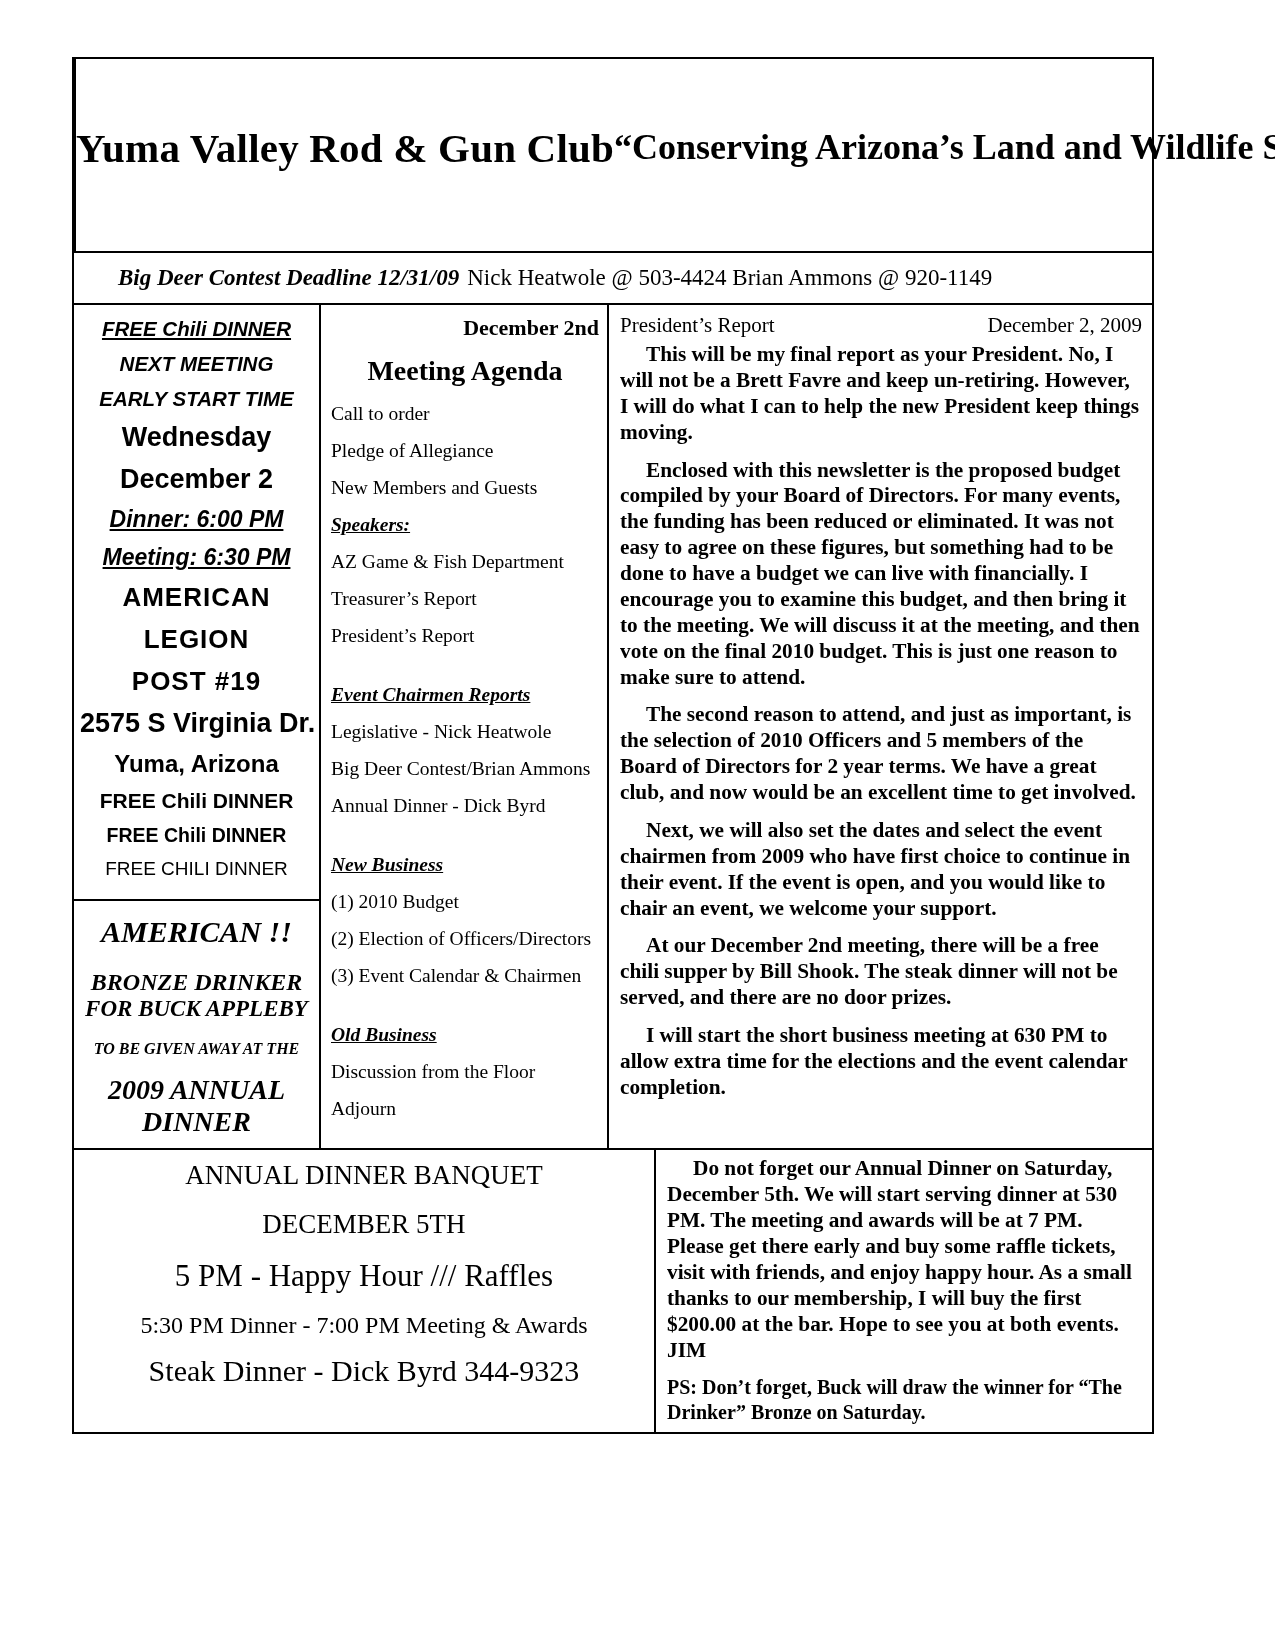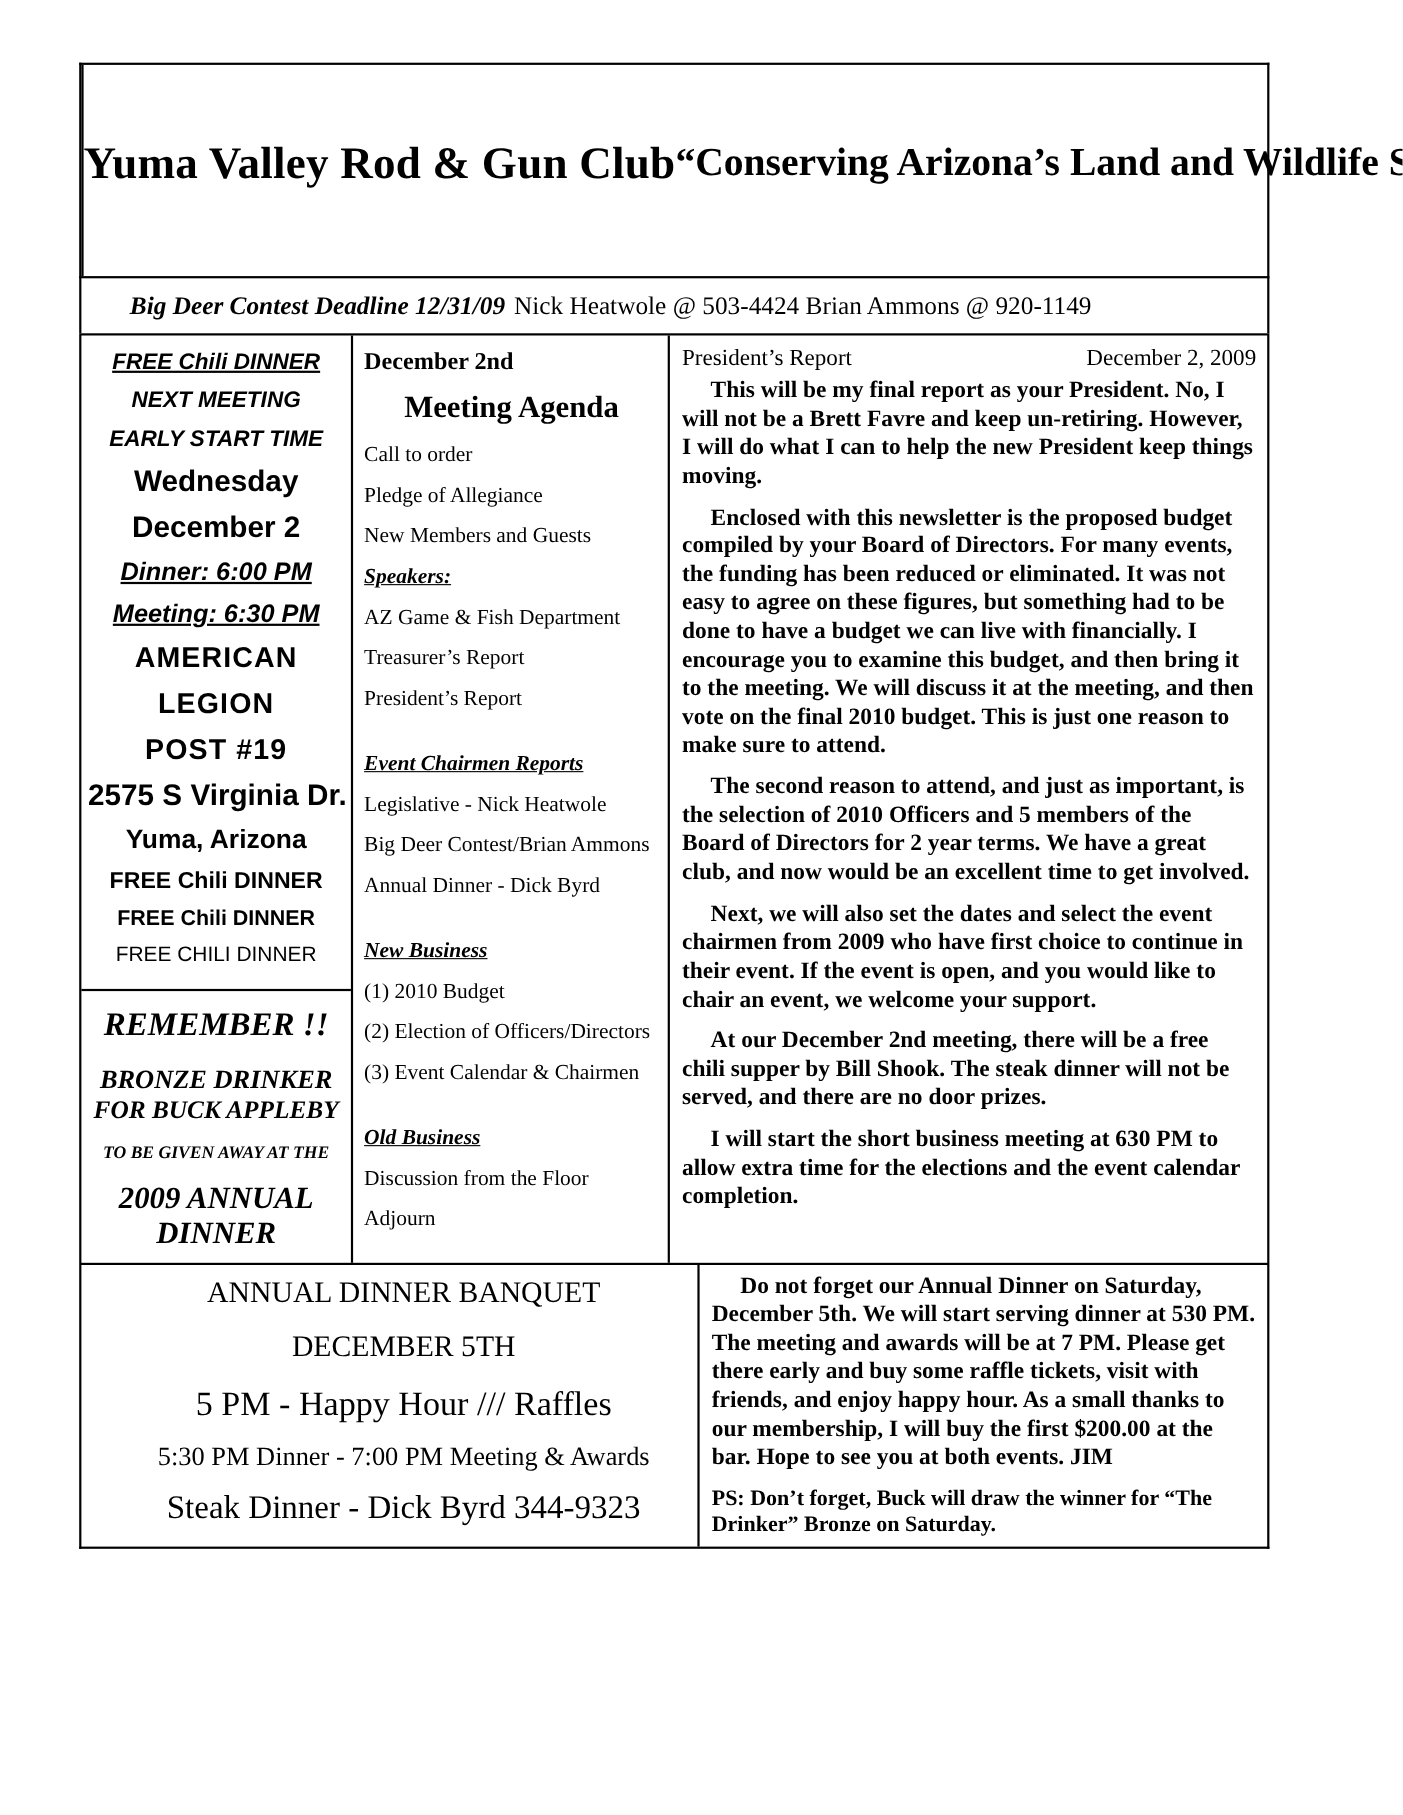--- a/index.html
+++ b/index.html
@@ -172,21 +172,21 @@
   .rem-l2 { font-style: italic; font-weight: bold; font-size: 23px; margin-bottom: 18px; white-space: nowrap;}
   .rem-small { font-style: italic; font-weight: bold; font-size: 16px; margin-bottom: 16px; white-space: nowrap;}
   .rem-big { font-style: italic; font-weight: bold; font-size: 28px; line-height: 1.15; }
 
   
   .agenda {
     padding: 10px 8px 10px 10px;
     font-family: "Liberation Serif", serif;
   }
   .ag-date {
-    text-align: left; font-weight: bold; font-size: 22px; margin-bottom: 14px;
+    text-align: right; font-weight: bold; font-size: 22px; margin-bottom: 14px;
   }
   .ag-head {
     text-align: center; font-weight: bold; font-size: 28px; margin-bottom: 16px;
   }
   .ag-item { font-size: 19.5px; margin-bottom: 15px; }
   .ag-sub { font-size: 19.5px; font-style: italic; font-weight: bold; text-decoration: underline; margin-bottom: 15px; }
   .ag-gap { height: 22px; }
 
   
   .pr-head {
@@ -214,27 +214,26 @@
   }
 
   
   .bottom-grid {
     display: flex;
     border: 2px solid #000;
     border-top: none;
     box-sizing: border-box;
   }
   .bq-cell {
-    width: 536px;
+    width: 582px;
     box-sizing: border-box;
     border-right: 2px solid #000;
     padding: 10px 8px 14px 8px;
     text-align: center;
     font-family: "Liberation Serif", serif;
-    margin-left: 26px;
   }
   .bq-l1 { font-size: 27px; margin-bottom: 18px; }
   .bq-l2 { font-size: 27px; margin-bottom: 18px; }
   .bq-l3 { font-size: 31px; margin-bottom: 16px; }
   .bq-l4 { font-weight: normal; font-size: 24px; line-height: 1.25; margin-bottom: 14px; }
   .bq-l5 { font-size: 30px; }
   .pr-cell {
     flex: 1;
     box-sizing: border-box;
     padding: 6px 10px 8px 11px;
@@ -337,21 +336,21 @@
           <div class="mb-line caps-bold">LEGION</div>
           <div class="mb-line caps-bold">POST #19</div>
           <div class="mb-line addr-bold">2575 S  Virginia Dr.</div>
           <div class="mb-line city-bold">Yuma, Arizona</div>
           <div class="mb-line chili-a">FREE Chili DINNER</div>
           <div class="mb-line chili-b">FREE Chili DINNER</div>
           <div class="mb-line chili-c">FREE CHILI DINNER</div>
         </div>
 
         <div class="remember-box">
-          <div class="rem-title">REMEMBER !!</div>
+          <div class="rem-title">AMERICAN !!</div>
           <div class="rem-l1">BRONZE DRINKER</div>
           <div class="rem-l2">FOR BUCK APPLEBY</div>
           <div class="rem-small">TO BE GIVEN AWAY AT  THE</div>
           <div class="rem-big">2009 ANNUAL</div>
           <div class="rem-big">DINNER</div>
         </div>
       </div>
 
       <div class="col-mid">
         <div class="agenda">

